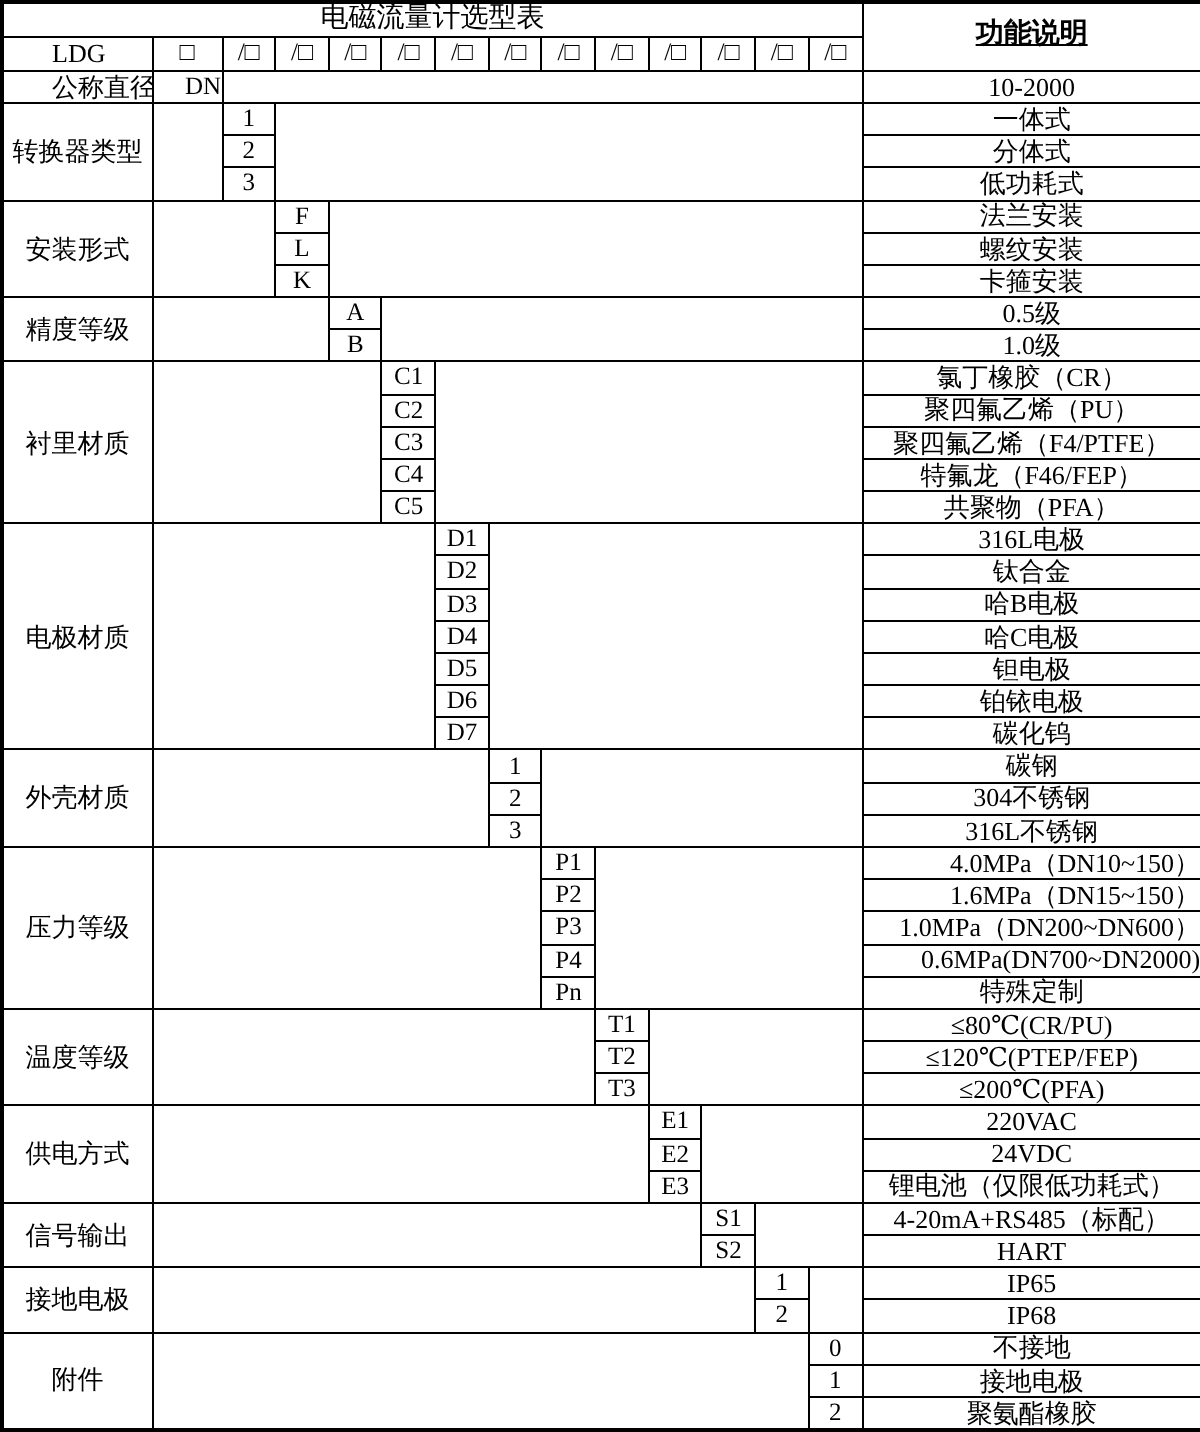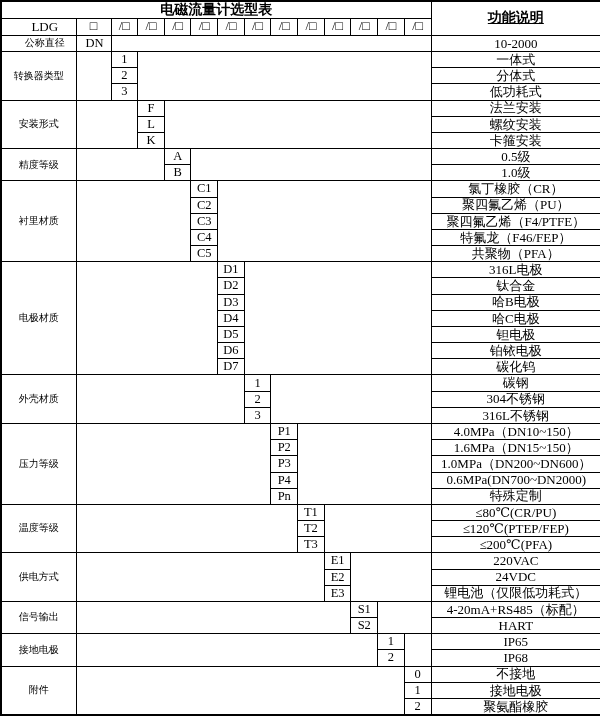--- a/index.html
+++ b/index.html
@@ -16,26 +16,26 @@
     border: 1px solid #000;
     padding: 0;
     text-align: center;
     vertical-align: middle;
     white-space: nowrap;
     overflow: hidden;
     line-height: 1.05;
   }
   tr { height: 16px; }
   tr.hdr { height: 17px; }
-  .title-cell { font-weight: 700; font-size: 14px; }
+  .title-cell { font-weight: 400; font-size: 14px; }
   .fhead-cell { font-weight: 700; font-size: 14px; text-decoration: underline; }
-  .lbl { font-size: 10px; }
-  .left  { text-align: center; padding-left: 12px; }
-  .lleft { text-align: center; padding-left: 2px; }
-  .la    { text-align: center; padding-left: 1px; }
+  .lbl { font-size: 13px; }
+  .left  { text-align: left; padding-left: 24px; }
+  .lleft { text-align: right; padding-left: 2px; }
+  .la    { text-align: right; padding-left: 1px; }
   .code  { font-size: 12.5px; }
 </style>
 </head>
 <body>
 
 <table class="sel">
   <colgroup>
     <col style="width:75px">
     <col style="width:35px">
     <col style="width:26.66px">

